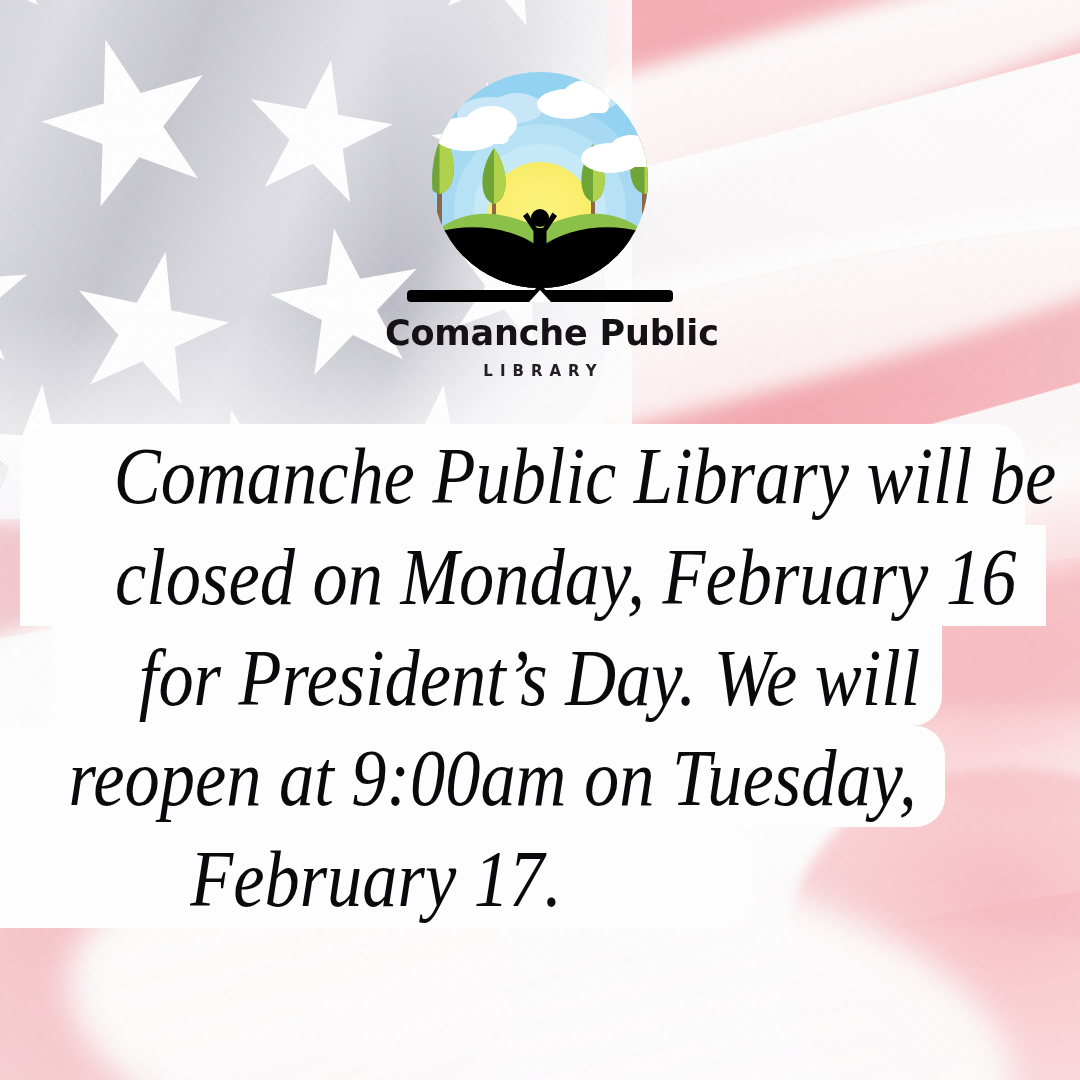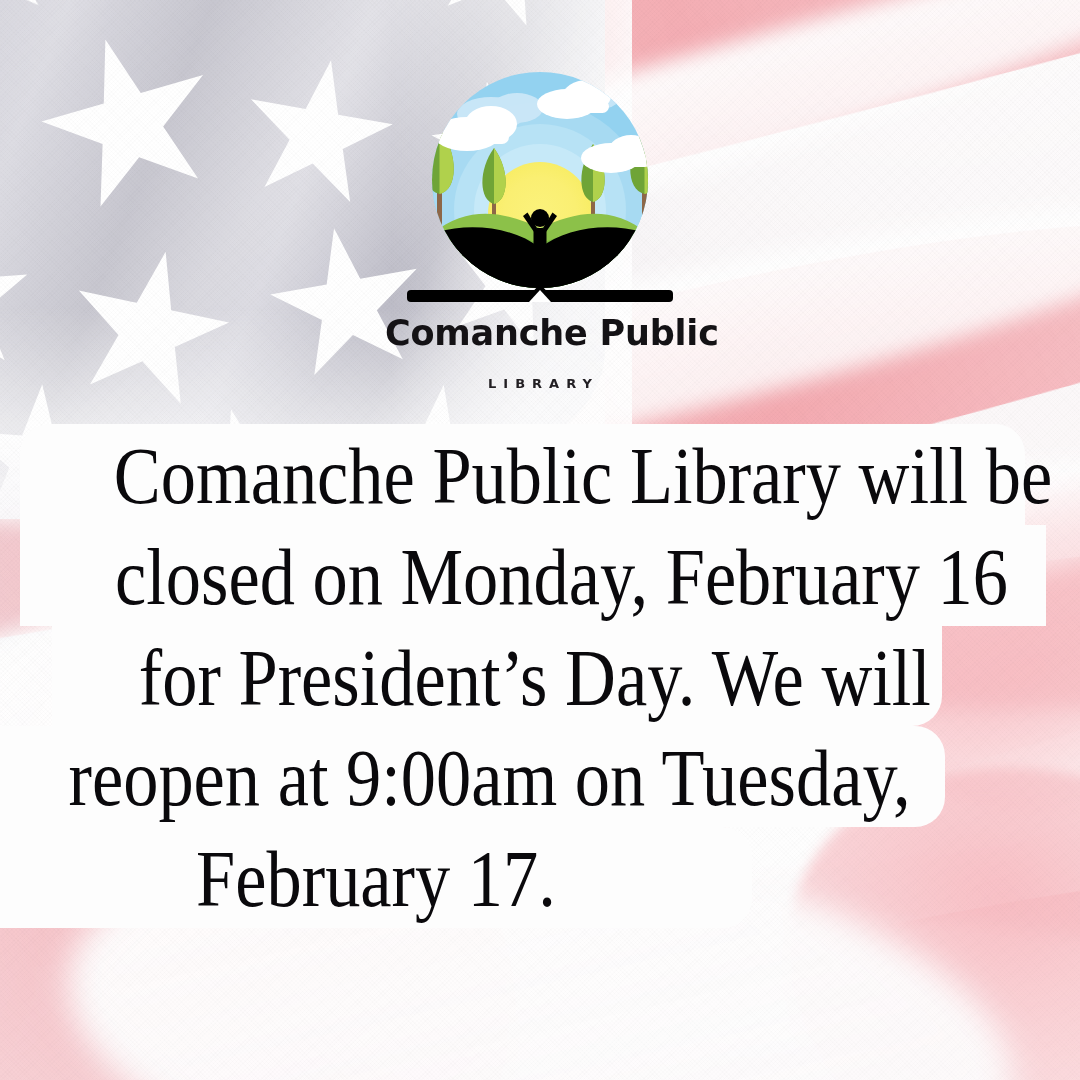--- a/index.html
+++ b/index.html
@@ -213,37 +213,38 @@
     font-size: 35px;
     color: #141215;
     letter-spacing: -0.2px;
     line-height: 1;
     margin-top: 4px;
     white-space: nowrap;
   }
   .logo-sub {
     font-family: "DejaVu Sans", sans-serif;
     font-weight: bold;
-    font-size: 13px;
+    font-size: 15px;
     color: #221f23;
     letter-spacing: 7px;
-    margin-top: 25px;
+    margin-top: 11px;
     padding-left: 7px;
   }
 
   
   .announcement {
     position: absolute;
     left: 0;
     top: 424px;
     width: 1080px;
     z-index: 6;
     display: flex;
     flex-direction: column;
     align-items: center;
+    font-style: italic;
   }
   .hl-row {
     display: flex;
     justify-content: center;
     width: 100%;
   }
   .hl-box {
     background: #fdfdfd;
     border-radius: 26px;
     padding: 14px 38px 10px 38px;

